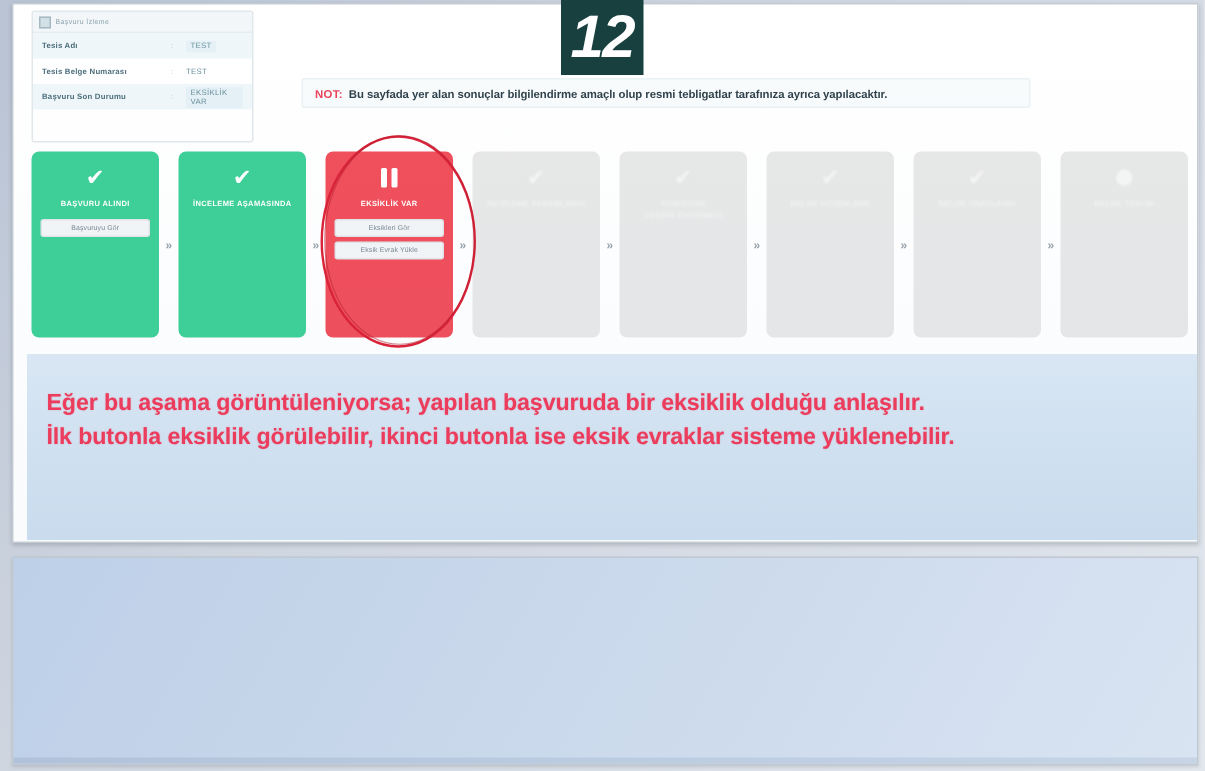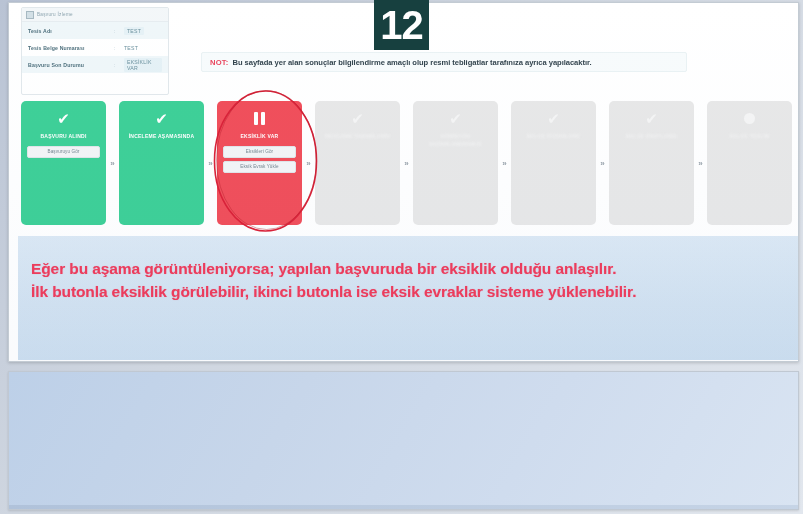--- a/index.html
+++ b/index.html
@@ -65,20 +65,21 @@
   #note-banner .not-text{color:#1c2f3a;font-weight:bold;letter-spacing:-.05px;}
 
   
   #step-badge{
     position:absolute;left:374px;top:0px;width:55px;height:50px;
     background:#17403f;
     display:flex;align-items:center;justify-content:center;
     color:#ffffff;font-size:40px;font-weight:bold;letter-spacing:-1px;
     line-height:1;
     z-index:40;
+    font-style:italic;
   }
 
   
   #stage-row{
     position:absolute;left:12px;top:98px;width:768px;height:124px;
     display:flex;align-items:stretch;
   }
   .stage-card{
     flex:0 0 85px;border-radius:5px;position:relative;
     display:flex;flex-direction:column;align-items:center;

